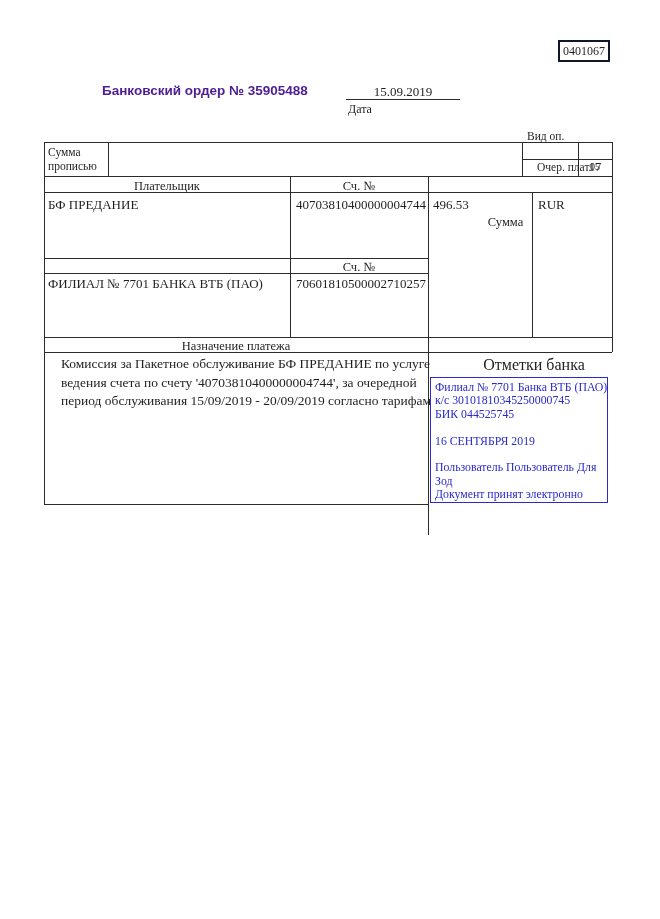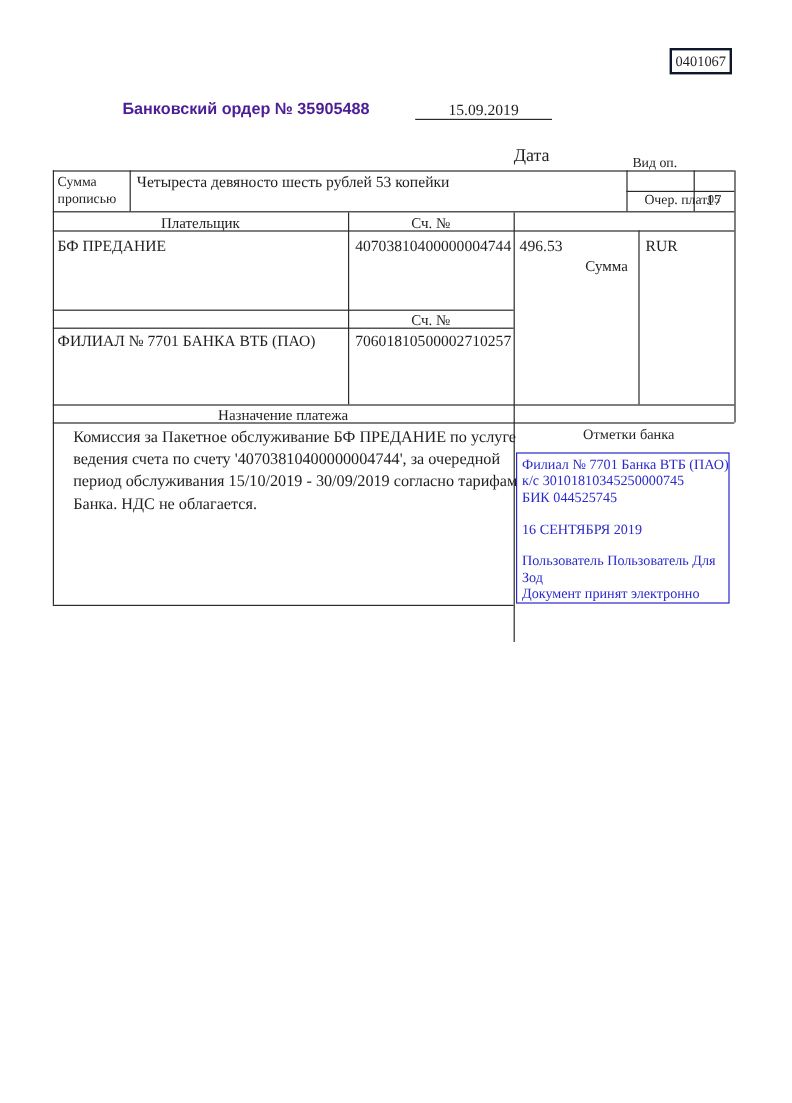--- a/index.html
+++ b/index.html
@@ -17,21 +17,21 @@
     position:absolute; left:558px; top:40px; width:48px; height:18px;
     border:2px solid #0f172a; font-size:12px; line-height:18px; text-align:center;
   }
   .title {
     position:absolute; left:54px; top:83px;
     font-family:"Liberation Sans", sans-serif; font-weight:bold; font-size:13.5px;
     white-space:nowrap; color:#4c1d95;margin-left:48px;
   }
   .date-val  { position:absolute; left:348px; top:84px; width:110px; text-align:center; font-size:13px; }
   .date-line { position:absolute; left:346px; top:99px; width:114px; height:1px; background:#2b2b2b; }
-  .date-lbl  { position:absolute; left:348px; top:102px; width:110px; text-align:right; font-size:15px;margin-top:20px; }
+  .date-lbl  { position:absolute; left:348px; top:102px; width:110px; text-align:left; font-size:12px; }
 
   .sum-words-label {
     position:absolute; left:48px; top:145px; width:58px;
     font-size:11.5px; line-height:14px; white-space:normal;
   }
   .purpose-line { position:absolute; left:61px; width:385px; font-size:13.5px; white-space:nowrap; }
 
   .stamp {
     position:absolute; left:430px; top:377px; width:168px; height:118px;
     border:1.5px solid #2929cc; color:#2929cc; padding:3px 4px;
@@ -64,21 +64,20 @@
   <div class="vl" style="left:44px;top:142px;height:362px;"></div>
   <div class="vl" style="left:108px;top:142px;height:34px;"></div>
   <div class="vl" style="left:522px;top:142px;height:34px;"></div>
   <div class="vl" style="left:578px;top:142px;height:34px;"></div>
   <div class="vl" style="left:612px;top:142px;height:210px;"></div>
   <div class="vl" style="left:290px;top:177px;height:160px;"></div>
   <div class="vl" style="left:428px;top:177px;height:358px;"></div>
   <div class="vl" style="left:532px;top:192px;height:145px;"></div>
 
   <div class="sum-words-label">Сумма прописью</div>
-  <div class="t" style="left:114px;top:145px;">Четыреста девяносто шесть рублей 53 копейки</div>
   <div class="t small" style="left:527px;top:130px;">Вид оп.</div>
   <div class="t ctr" style="left:578px;top:144px;width:34px;font-size:12.5px;margin-top:16px;">17</div>
   <div class="t small" style="left:527px;top:161px;margin-left:10px;">Очер. плат.</div>
   <div class="t ctr" style="left:578px;top:161px;width:34px;font-size:10px;">05</div>
 
   <div class="t ctr" style="left:44px;top:179px;width:246px;font-size:12.5px;">Плательщик</div>
   <div class="t ctr" style="left:290px;top:179px;width:138px;font-size:12.5px;">Сч. №</div>
   <div class="t ctr" style="left:428px;top:179px;width:155px;font-size:12.5px;margin-top:36px;">Сумма</div>
 
   <div class="t" style="left:48px;top:198px;">БФ ПРЕДАНИЕ</div>
@@ -87,24 +86,23 @@
   <div class="t" style="left:538px;top:198px;">RUR</div>
 
   <div class="t ctr" style="left:290px;top:260px;width:138px;font-size:12.5px;">Сч. №</div>
 
   <div class="t" style="left:48px;top:277px;">ФИЛИАЛ № 7701 БАНКА ВТБ (ПАО)</div>
   <div class="t" style="left:296px;top:277px;">70601810500002710257</div>
 
   <div class="t ctr" style="left:44px;top:339px;width:384px;font-size:12.5px;">Назначение платежа</div>
   <div class="purpose-line" style="top:356px;">Комиссия за Пакетное обслуживание БФ ПРЕДАНИЕ по услуге</div>
   <div class="purpose-line" style="top:374.5px;">ведения счета по счету '40703810400000004744', за очередной</div>
-  <div class="purpose-line" style="top:393px;">период обслуживания 15/10/2019 - 30/09/2019 согласно тарифам</div>
-  <div class="purpose-line" style="top:411.5px;">Банка. НДС не облагается.</div>
+  <div class="purpose-line" style="top:393px;">период обслуживания 15/09/2019 - 20/09/2019 согласно тарифам</div>
 
-  <div class="t ctr" style="left:432px;top:356px;width:184px;font-size:12px;">Отметки банка</div>
+  <div class="t ctr" style="left:442px;top:356px;width:184px;font-size:16px;">Отметки банка</div>
 
   <div class="stamp" style="border-color: rgb(41, 41, 204); color: rgb(41, 41, 204);">
     <div class="stamp-line">Филиал № 7701 Банка ВТБ (ПАО)</div>
     <div class="stamp-line">к/с 30101810345250000745</div>
     <div class="stamp-line">БИК 044525745</div>
     <div class="stamp-line"></div>
     <div class="stamp-line">16 СЕНТЯБРЯ 2019</div>
     <div class="stamp-line"></div>
     <div class="stamp-line">Пользователь Пользователь Для</div>
     <div class="stamp-line">Зод</div>

